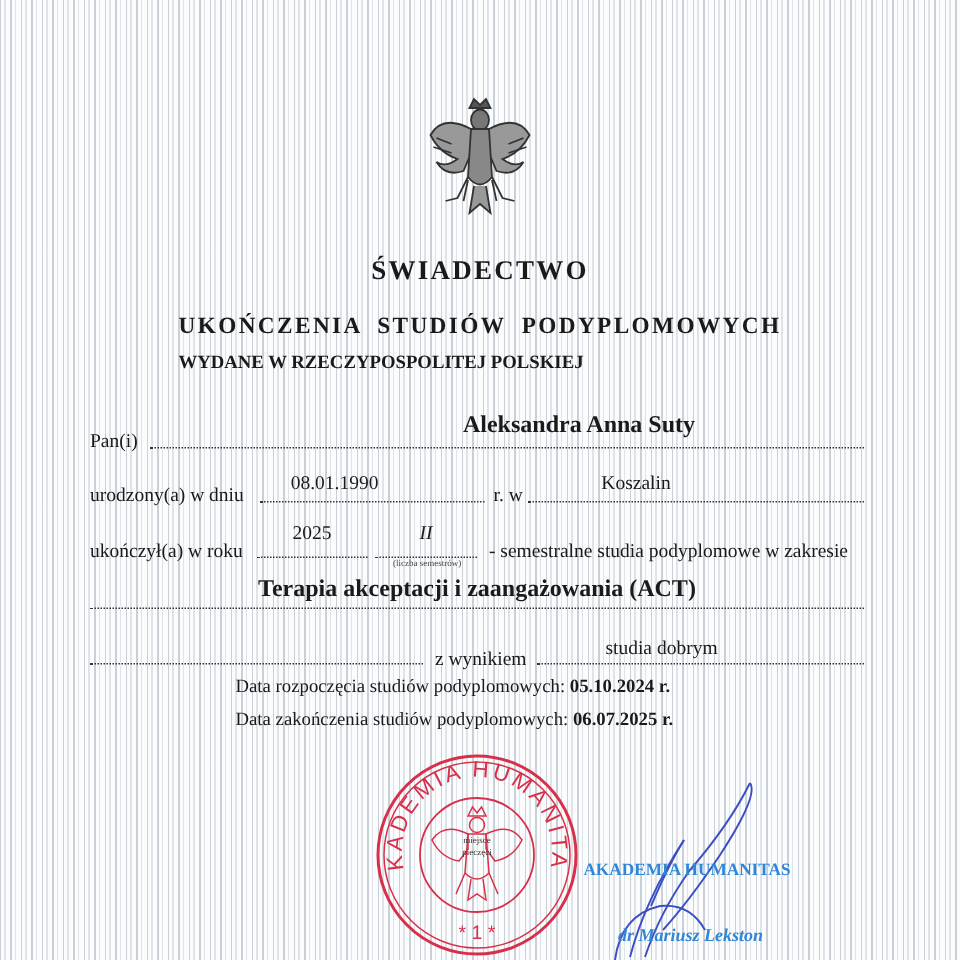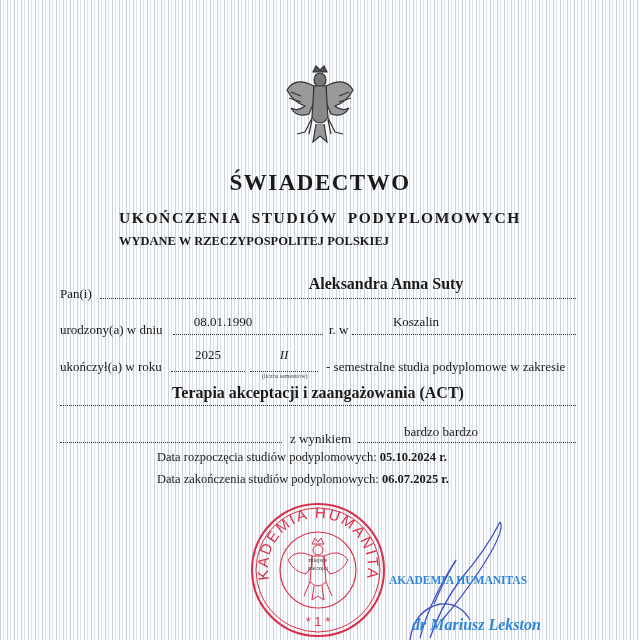--- a/index.html
+++ b/index.html
@@ -10,33 +10,33 @@
       background-color: #fbfcfd;
       background-image:
         repeating-linear-gradient(90deg,
           rgba(160,172,184,0.55) 0px, rgba(160,172,184,0.55) 1px,
           rgba(255,255,255,0) 1px, rgba(255,255,255,0) 3px,
           rgba(190,198,208,0.45) 3px, rgba(190,198,208,0.45) 4px,
           rgba(255,255,255,0) 4px, rgba(255,255,255,0) 7px);
     }
     .abs { position: absolute; }
     .eagle { left: 283px; top: 62px; width: 74px; height: 96px; }
-    .title { left: 0; width: 640px; top: 170px; text-align: center; font-size: 23px; font-weight: bold; letter-spacing: 1.5px; }
+    .title { left: 0; width: 640px; top: 170px; text-align: center; font-size: 18px; font-weight: bold; letter-spacing: 1.5px; }
     .subtitle { left: 0; width: 640px; top: 209px; text-align: center; font-size: 15.5px; font-weight: bold; letter-spacing: 1.6px; word-spacing: 5px; }
     .subtitle2 { left: 0; width: 508px; top: 234px; text-align: center; font-size: 12.5px; font-weight: bold; }
     .label { font-size: 13px; white-space: nowrap; }
     .dots { border-bottom: 1.5px dotted #333; height: 0; }
     .fill { font-size: 13px; white-space: nowrap; text-align: center; }
     .bold-fill { font-weight: bold; font-size: 16px; padding-left: 48px; }
     .small { font-size: 6px; color: #444; white-space: nowrap; }
     .date-line { font-size: 12.5px; white-space: nowrap; }
     .date-line b { font-weight: bold; }
     .seal { left: 248px; top: 500px; width: 140px; height: 140px; }
     .rector { left: 383px; top: 574px; width: 150px; text-align: center; font-weight: bold; color: #2f86d8; font-size: 11.5px; line-height: 13px; }
-    .rector-name { left: 412px; top: 616px; font-style: italic; font-weight: bold; color: #2f86d8; font-size: 16px; white-space: nowrap; }
+    .rector-name { left: 412px; top: 616px; font-style: italic; font-weight: bold; color: #2f86d8; font-size: 12px; white-space: nowrap; }
     .signature { left: 390px; top: 520px; width: 140px; height: 120px; }
   </style>
 </head>
 <body>
 
 <svg class="abs eagle" viewBox="0 0 74 96">
   <g fill="none" stroke="#333" stroke-width="1.2">
     <path d="M30 10 L33 4 L37 8 L41 4 L44 10 Z" fill="#555"></path>
     <ellipse cx="37" cy="18" rx="6" ry="7" fill="#777"></ellipse>
     <path d="M31 24 Q12 14 4 28 Q10 40 22 44 Q14 50 8 46 Q14 56 26 52 L31 40 Z" fill="#999"></path>
@@ -54,37 +54,37 @@
 
 <div class="abs label" style="left:60px; top:286px;">Pan(i)</div>
 <div class="abs dots" style="left:100px; top:298px; width:476px;"></div>
 <div class="abs fill bold-fill" style="left:100px; width:476px; top:275px;">Aleksandra Anna Suty</div>
 
 <div class="abs label" style="left:60px; top:322px;">urodzony(a) w dniu</div>
 <div class="abs dots" style="left:173px; top:334px; width:150px;"></div>
 <div class="abs fill" style="left:173px; width:100px; top:314px;">08.01.1990</div>
 <div class="abs label" style="left:329px; top:322px;">r.  w</div>
 <div class="abs dots" style="left:352px; top:334px; width:224px;"></div>
-<div class="abs fill" style="left:352px; width:128px; top:314px;">Koszalin</div>
+<div class="abs fill" style="left:352px; width:144px; top:314px;">Koszalin</div>
 
 <div class="abs label" style="left:60px; top:359px;">ukończył(a) w roku</div>
 <div class="abs dots" style="left:171px; top:371px; width:74px;"></div>
 <div class="abs fill" style="left:171px; width:74px; top:347px;">2025</div>
 <div class="abs dots" style="left:250px; top:371px; width:68px;"></div>
 <div class="abs fill" style="left:250px; width:68px; top:347px;font-style:italic;">II</div>
 <div class="abs small" style="left:262px; top:373px;">(liczba semestrów)</div>
 <div class="abs label" style="left:326px; top:359px;">- semestralne studia podyplomowe w zakresie</div>
 
 <div class="abs fill" style="left:60px; width:516px; top:384px; font-weight:bold; font-size:16px;">Terapia akceptacji i zaangażowania (ACT)</div>
 <div class="abs dots" style="left:60px; top:405px; width:516px;"></div>
 
 <div class="abs dots" style="left:60px; top:442px; width:222px;"></div>
 <div class="abs label" style="left:290px; top:431px;">z wynikiem</div>
 <div class="abs dots" style="left:358px; top:442px; width:218px;"></div>
-<div class="abs fill" style="left:358px; width:166px; top:424px;">bardzo bardzo</div>
+<div class="abs fill" style="left:358px; width:166px; top:424px;">studia dobrym</div>
 
 <div class="abs date-line" style="left:157px; top:450px;">
   <span>Data rozpoczęcia studiów podyplomowych:</span>
   <b>05.10.2024 r.</b>
 </div>
 <div class="abs date-line" style="left:157px; top:472px;">
   <span>Data zakończenia studiów podyplomowych:</span>
   <b>06.07.2025 r.</b>
 </div>
 

